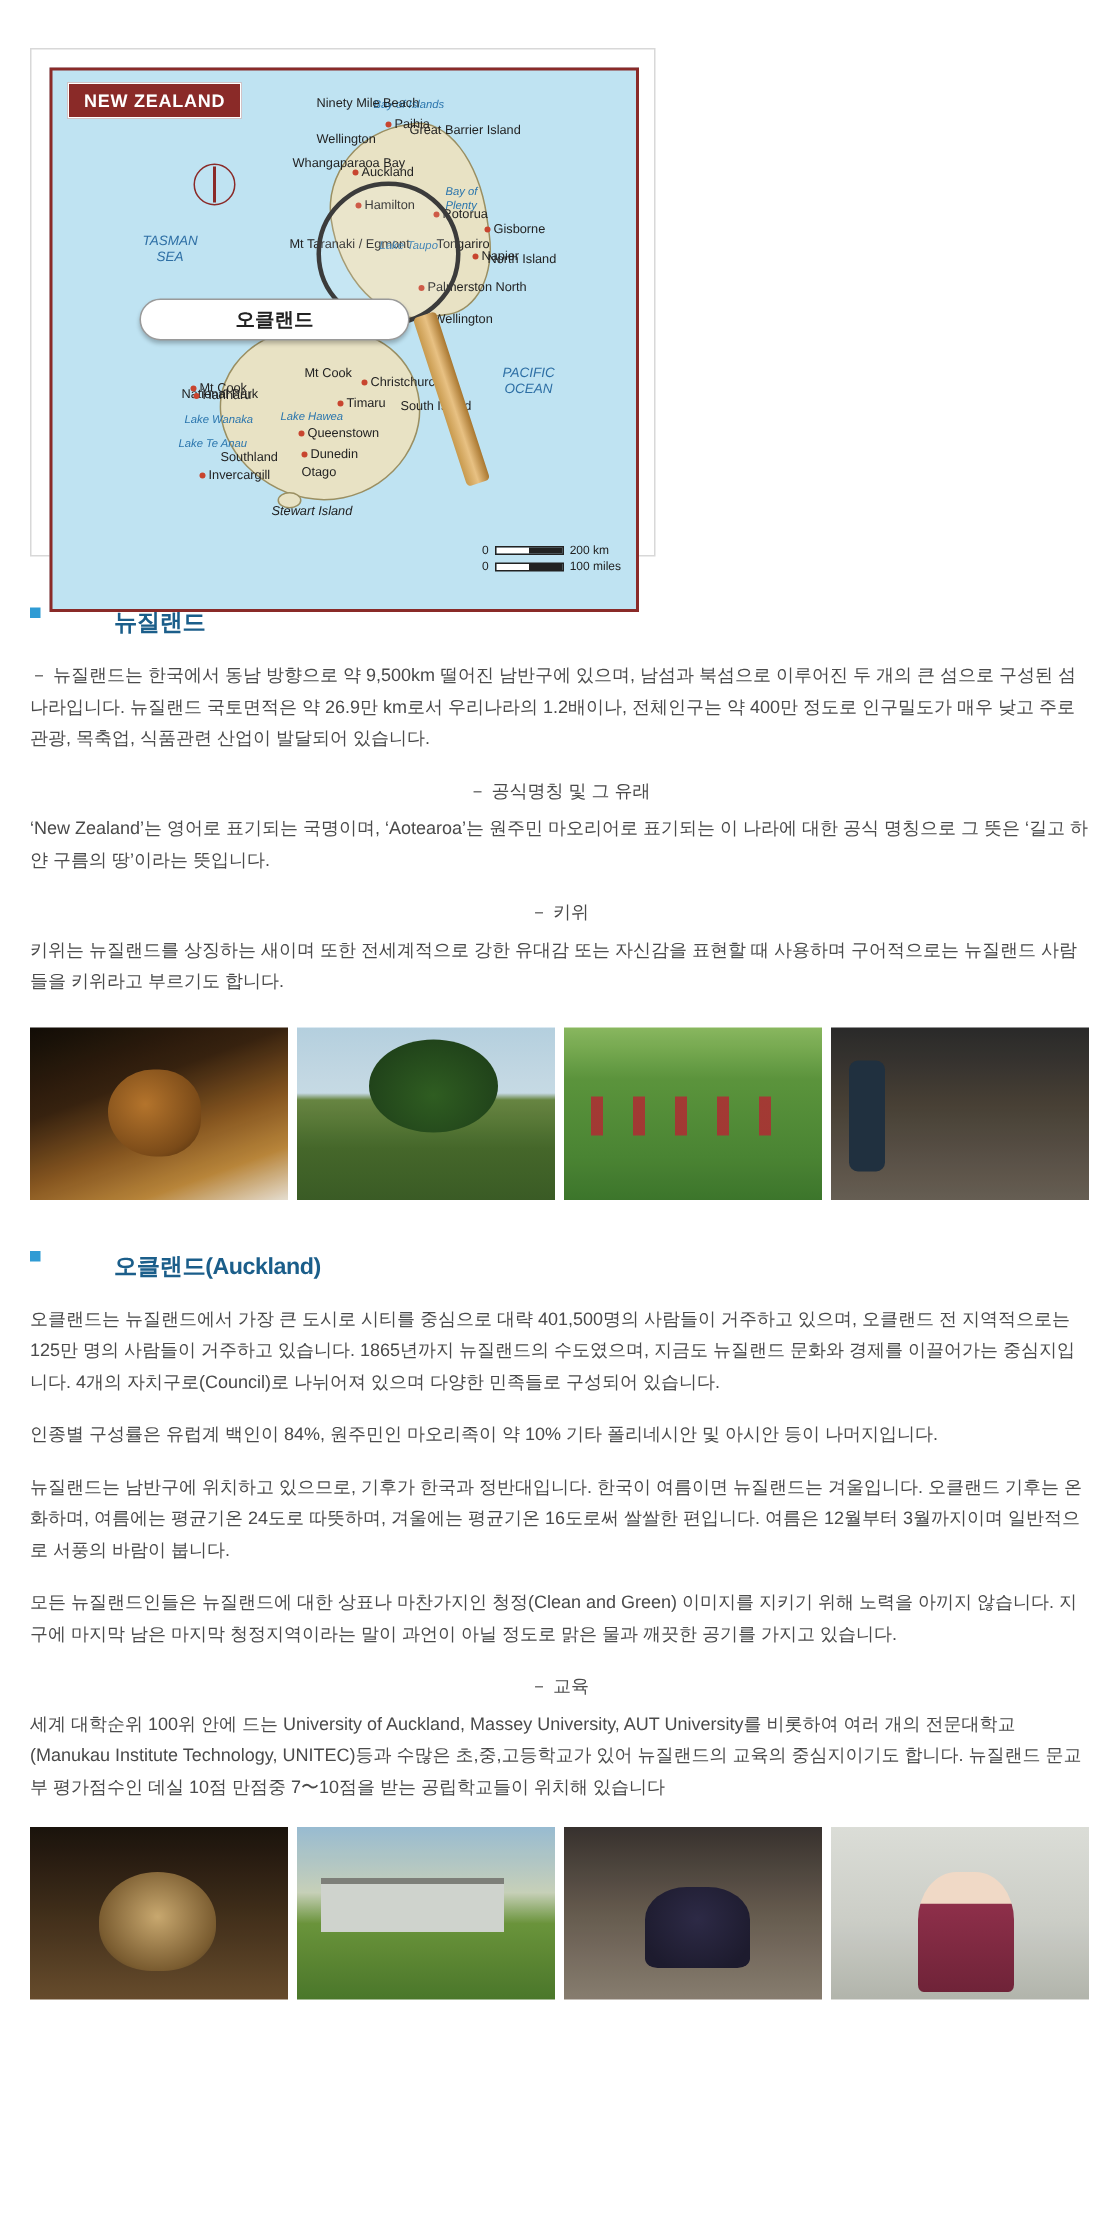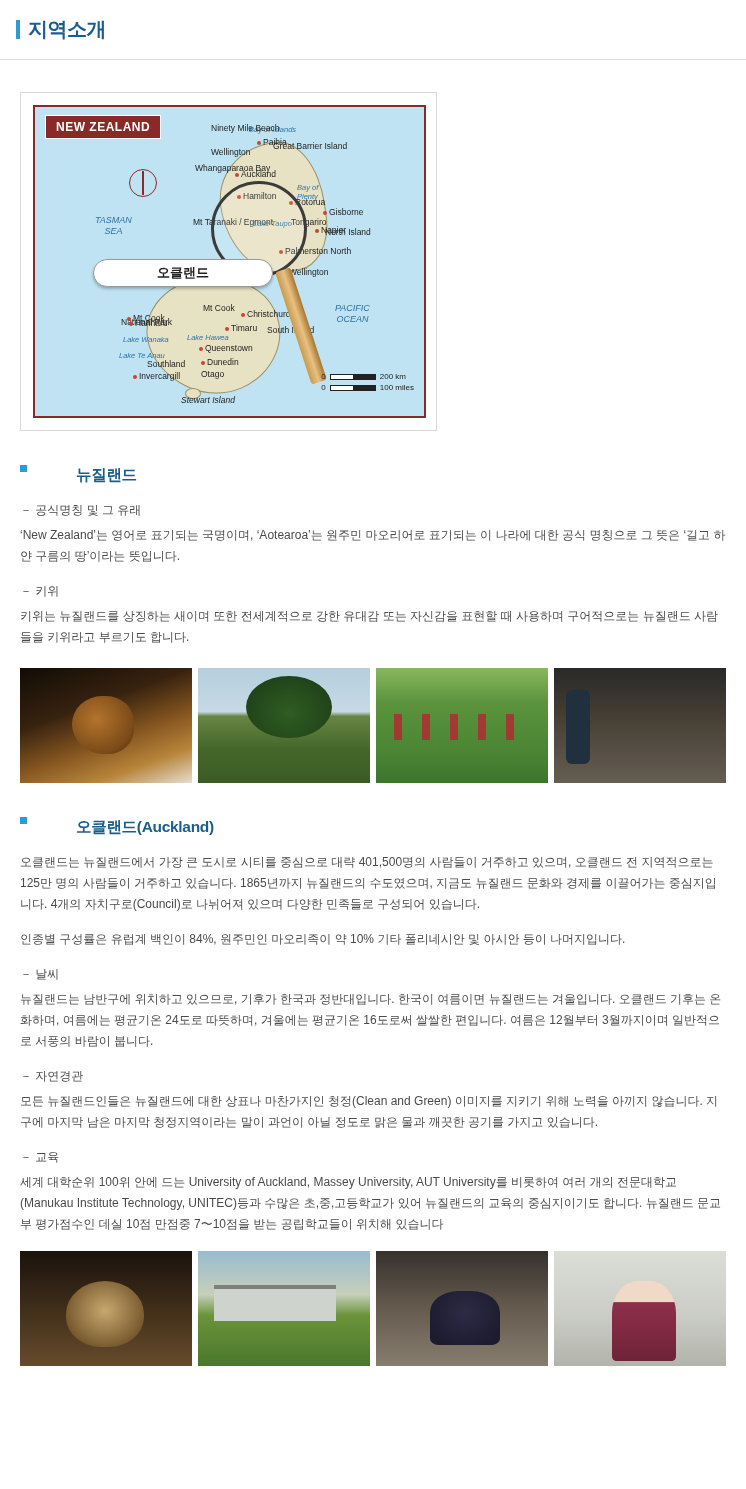--- a/index.html
+++ b/index.html
@@ -45,21 +45,21 @@
     margin: 32px 0 0 20px;
     width: 417px;
     height: 339px;
     border: 1px solid #d8d8d8;
     background: #fff;
     padding: 12px;
   }
   .map-inner {
     position: relative;
     width: 393px;
-    height: 313px;
+    height: 363px;
     background: #bfe3f2;
     border: 2px solid #8a2a28;
     overflow: hidden;
     padding-left: 22px;
   }
   .sea-label {
     position: absolute;
     color: #2e6fa5;
     font-style: italic;
     font-size: 9px;
@@ -213,21 +213,21 @@
 
   
   .body-block {
     margin: 0 20px 0 20px;
     width: 706px;
     font-size: 12px;
     line-height: 21px;
     color: #4a4a4a;
   }
   .body-block p { margin: 0 0 14px 0; }
-  .body-block p.tight { margin-bottom: 4px; }
+  .body-block p.tight { margin-bottom: 4px; text-align: center; }
 
   
   .photo-strip {
     margin: 20px 0 0 20px;
     width: 706px;
     display: flex;
     gap: 6px;
   }
   .photo {
     width: 172px;
@@ -303,24 +303,20 @@
   .photo .tint {
     position: absolute; inset: 0;
     background: rgba(0,0,0,0.04);
   }
 </style>
 </head>
 <body>
 
 <div class="page">
 
-  <div class="page-header">
-    <span class="bar"></span>
-    <h1>지역소개</h1>
-  </div>
 
   <div class="map-wrap">
     <div class="map-inner">
 
       <div class="nz-title">NEW ZEALAND</div>
 
       <div class="island north-island"></div>
       <div class="island south-island"></div>
       <div class="island stewart-island"></div>
 
@@ -397,20 +393,21 @@
 
     </div>
   </div>
 
   <div class="sec-head">
     <span class="bar"></span>
     <h2>뉴질랜드</h2>
   </div>
 
   <div class="body-block">
+    <p>－  뉴질랜드는 한국에서 동남 방향으로 약 9,500km 떨어진 남반구에 있으며, 남섬과 북섬으로 이루어진 두 개의 큰 섬으로 구성된 섬나라입니다. 뉴질랜드 국토면적은 약 26.9만 km로서 우리나라의 1.2배이나, 전체인구는 약 400만 정도로 인구밀도가 매우 낮고 주로 관광, 목축업, 식품관련 산업이 발달되어 있습니다.</p>
     <p class="tight">－  공식명칭 및 그 유래</p>
     <p>‘New Zealand’는 영어로 표기되는 국명이며, ‘Aotearoa’는 원주민 마오리어로 표기되는 이 나라에 대한 공식 명칭으로 그 뜻은 ‘길고 하얀 구름의 땅’이라는 뜻입니다.</p>
     <p class="tight">－ 키위</p>
     <p>키위는 뉴질랜드를 상징하는 새이며 또한 전세계적으로 강한 유대감 또는 자신감을 표현할 때 사용하며 구어적으로는 뉴질랜드 사람들을 키위라고 부르기도 합니다.</p>
   </div>
 
   <div class="photo-strip">
     <div class="photo ph-kiwi">
         <span class="tint"></span>
       </div>
@@ -426,23 +423,21 @@
   </div>
 
   <div class="sec-head">
     <span class="bar"></span>
     <h2>오클랜드(Auckland)</h2>
   </div>
 
   <div class="body-block">
     <p>오클랜드는 뉴질랜드에서 가장 큰 도시로 시티를 중심으로 대략 401,500명의 사람들이 거주하고 있으며, 오클랜드 전 지역적으로는 125만 명의 사람들이 거주하고 있습니다. 1865년까지 뉴질랜드의 수도였으며, 지금도 뉴질랜드 문화와 경제를 이끌어가는 중심지입니다. 4개의 자치구로(Council)로 나뉘어져 있으며 다양한 민족들로 구성되어 있습니다.</p>
     <p>인종별 구성률은 유럽계 백인이 84%, 원주민인 마오리족이 약 10% 기타 폴리네시안 및 아시안 등이 나머지입니다.</p>
-    <p class="tight">－ 날씨</p>
     <p>뉴질랜드는 남반구에 위치하고 있으므로, 기후가 한국과 정반대입니다. 한국이 여름이면 뉴질랜드는 겨울입니다. 오클랜드 기후는 온화하며, 여름에는 평균기온 24도로 따뜻하며, 겨울에는 평균기온 16도로써 쌀쌀한 편입니다. 여름은 12월부터 3월까지이며 일반적으로 서풍의 바람이 붑니다.</p>
-    <p class="tight">－ 자연경관</p>
     <p>모든 뉴질랜드인들은 뉴질랜드에 대한 상표나 마찬가지인 청정(Clean and Green) 이미지를 지키기 위해 노력을 아끼지 않습니다. 지구에 마지막 남은 마지막 청정지역이라는 말이 과언이 아닐 정도로 맑은 물과 깨끗한 공기를 가지고 있습니다.</p>
     <p class="tight">－ 교육</p>
     <p>세계 대학순위 100위 안에 드는 University of Auckland, Massey University, AUT University를 비롯하여 여러 개의 전문대학교(Manukau Institute Technology, UNITEC)등과 수많은 초,중,고등학교가 있어 뉴질랜드의 교육의 중심지이기도 합니다. 뉴질랜드 문교부 평가점수인 데실 10점 만점중 7〜10점을 받는 공립학교들이 위치해 있습니다</p>
   </div>
 
   <div class="photo-strip" style="margin-top:16px;">
     <div class="photo ph-sheep">
         <span class="tint"></span>
       </div>
     <div class="photo ph-school">

